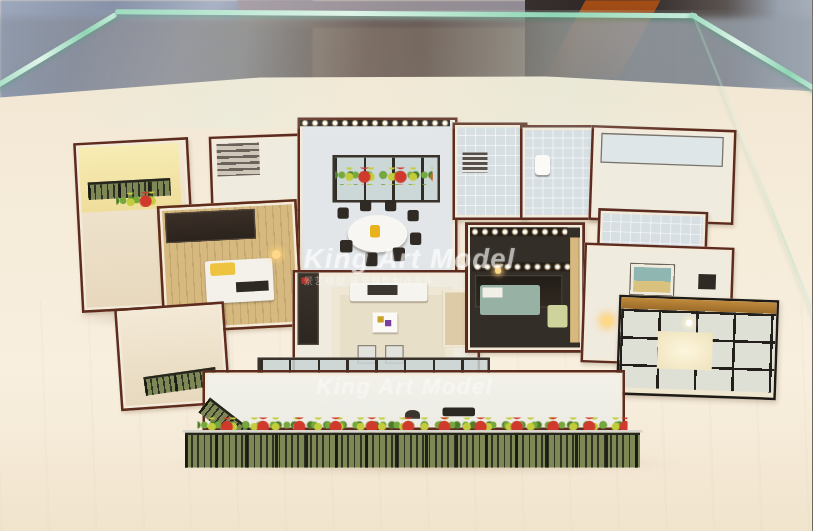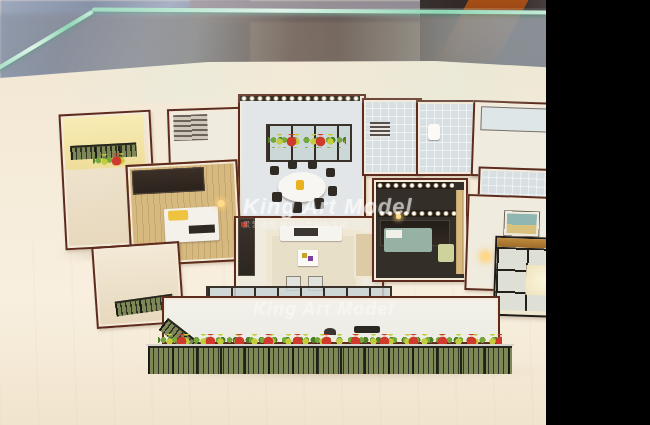--- a/index.html
+++ b/index.html
@@ -1,16 +1,16 @@
 <!DOCTYPE html>
 <html><head>
 <meta charset="utf-8">
 <style>
   html,body{margin:0;padding:0;background:#000;}
-  .stage{position:relative;width:546px;height:425px;overflow:hidden;
+  .stage{position:relative;width:650px;height:425px;overflow:hidden;
          font-family:"Liberation Sans",sans-serif;background:#efe5d1;}
   .abs{position:absolute;}
   
   .bg-marble-left{left:0;top:0;width:250px;height:120px;
     background:linear-gradient(125deg,#9fa9bd 0%,#8792a8 28%,#aab3c5 52%,#7e889d 78%,#95a0b2 100%);
     filter:blur(1px);}
   .bg-top-center{left:190px;top:0;width:260px;height:22px;
     background:linear-gradient(90deg,#a9a0a8,#978f96 50%,#8f8a92);filter:blur(1px);}
   .bg-dark-right{left:420px;top:0;width:230px;height:70px;
     background:linear-gradient(90deg,#38302e 0%,#2c2423 35%,#5a5350 70%,#98a1ad 88%,#a6aeb9 100%);

